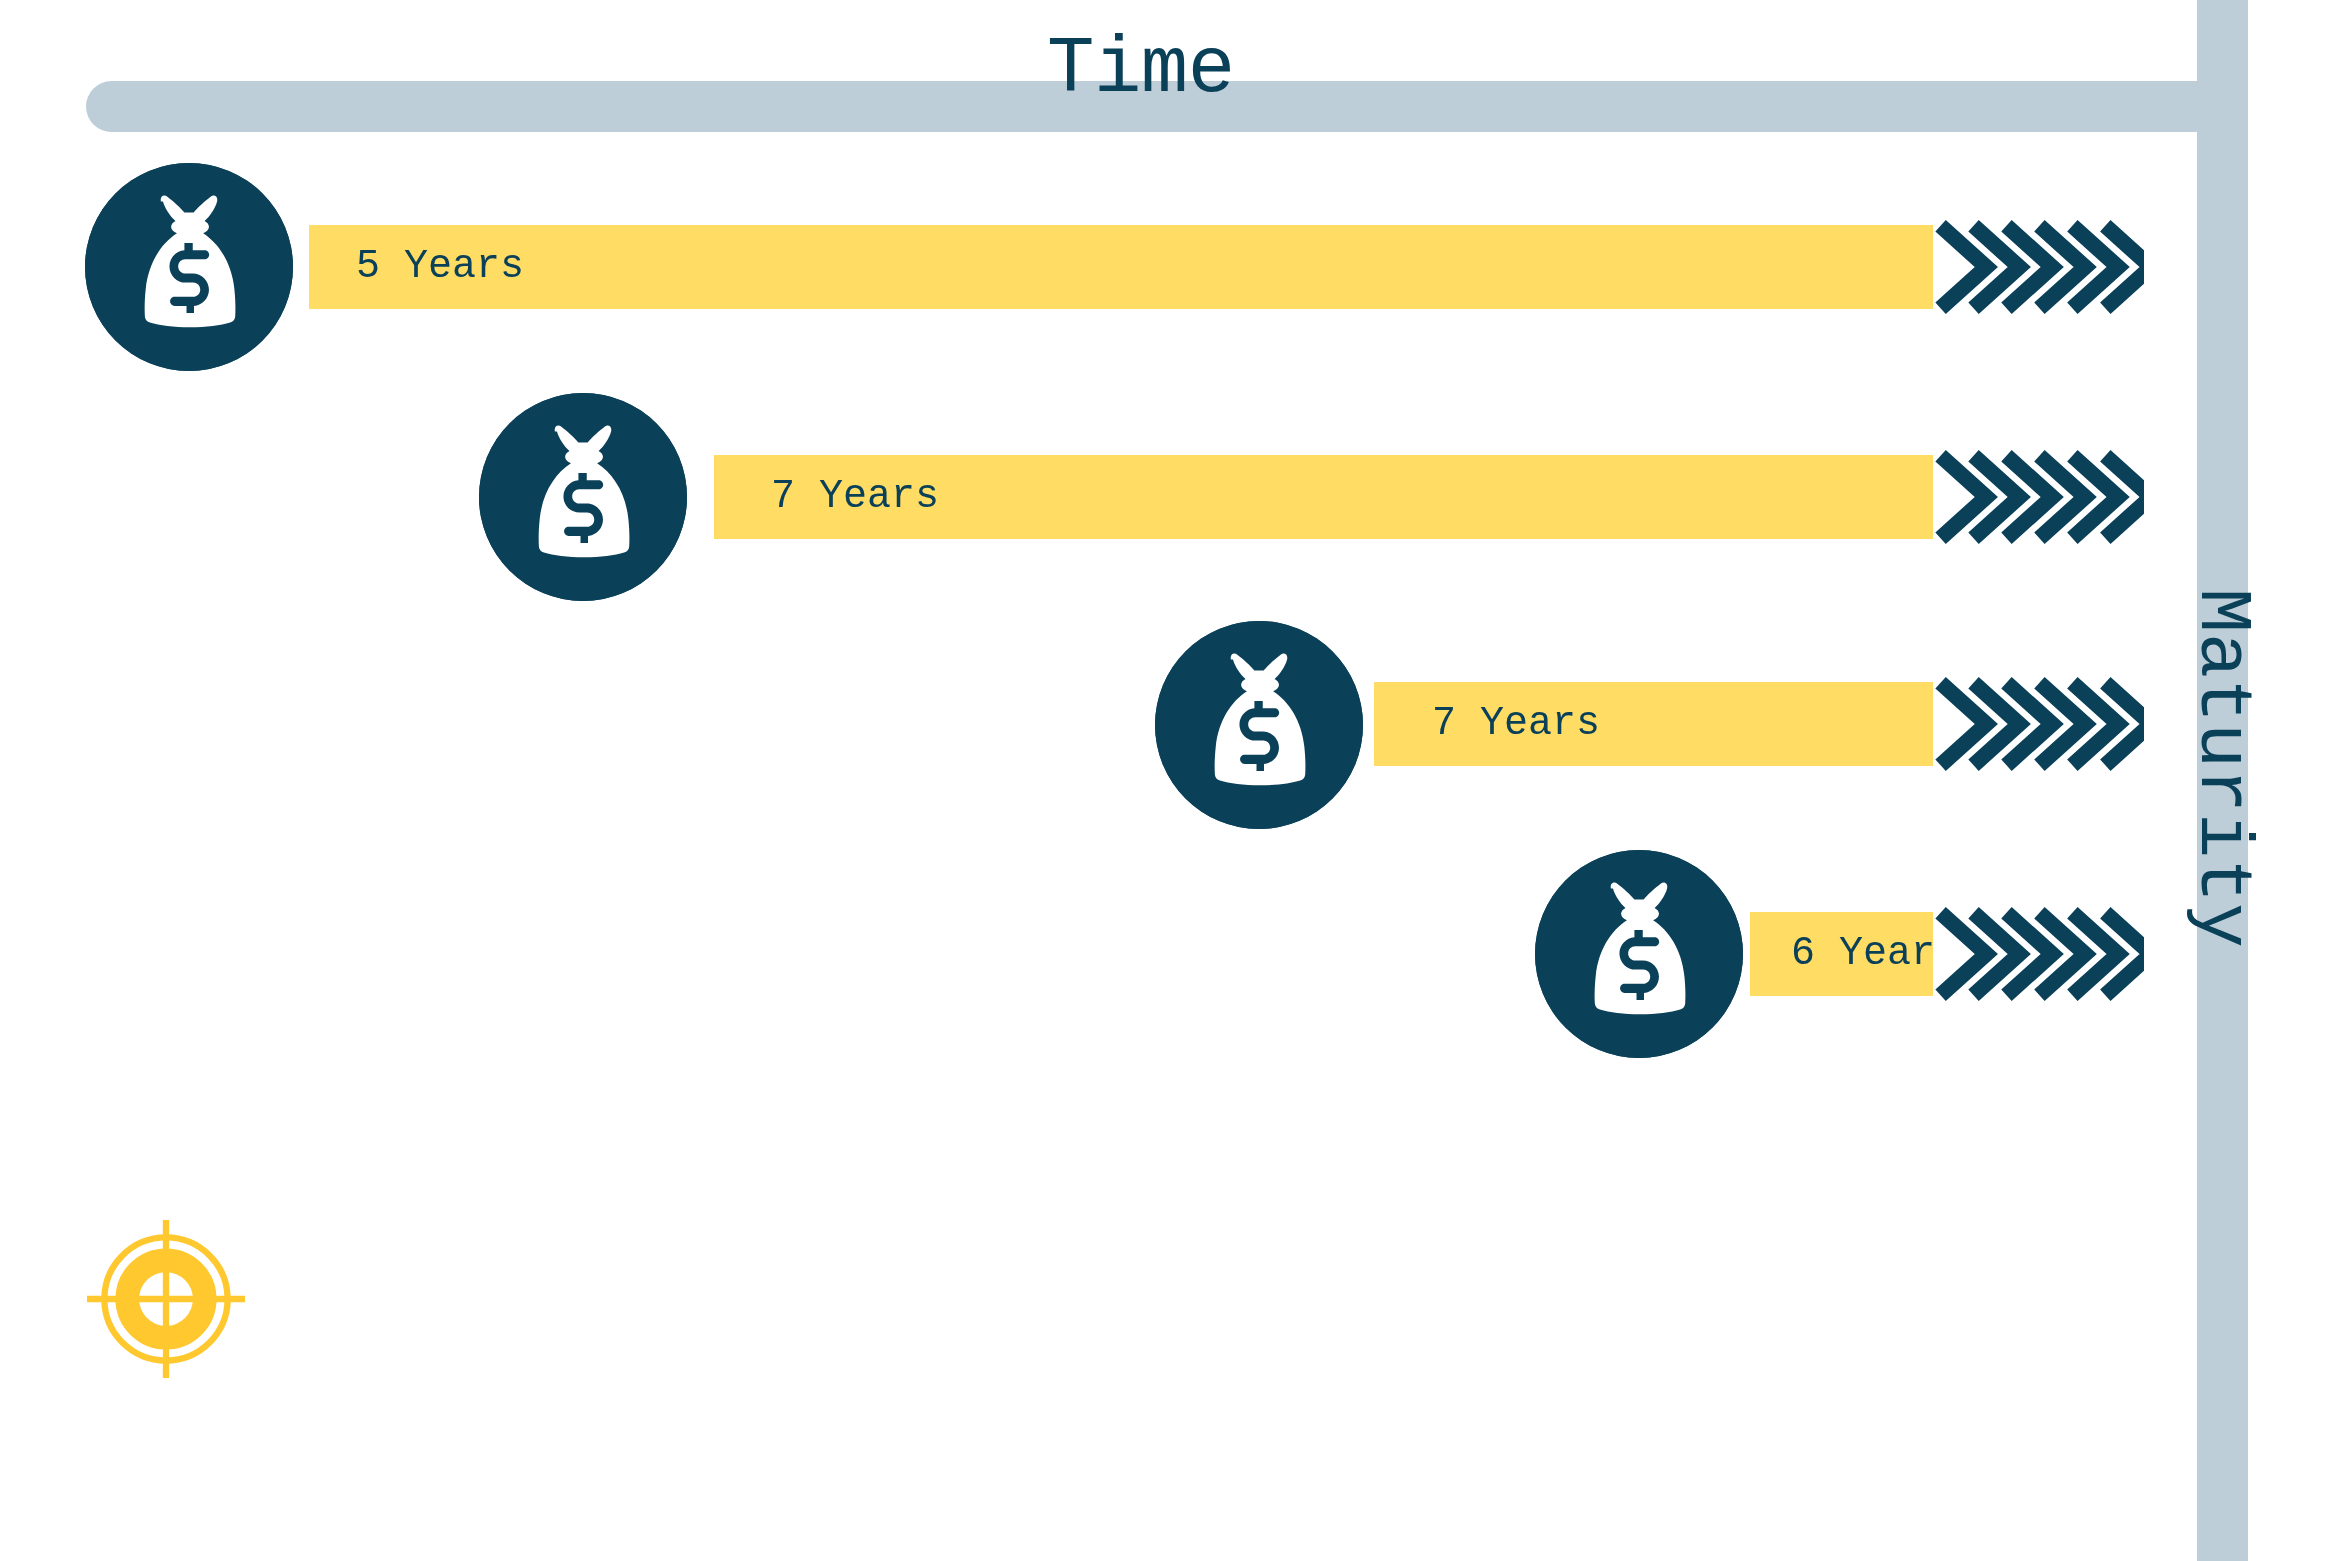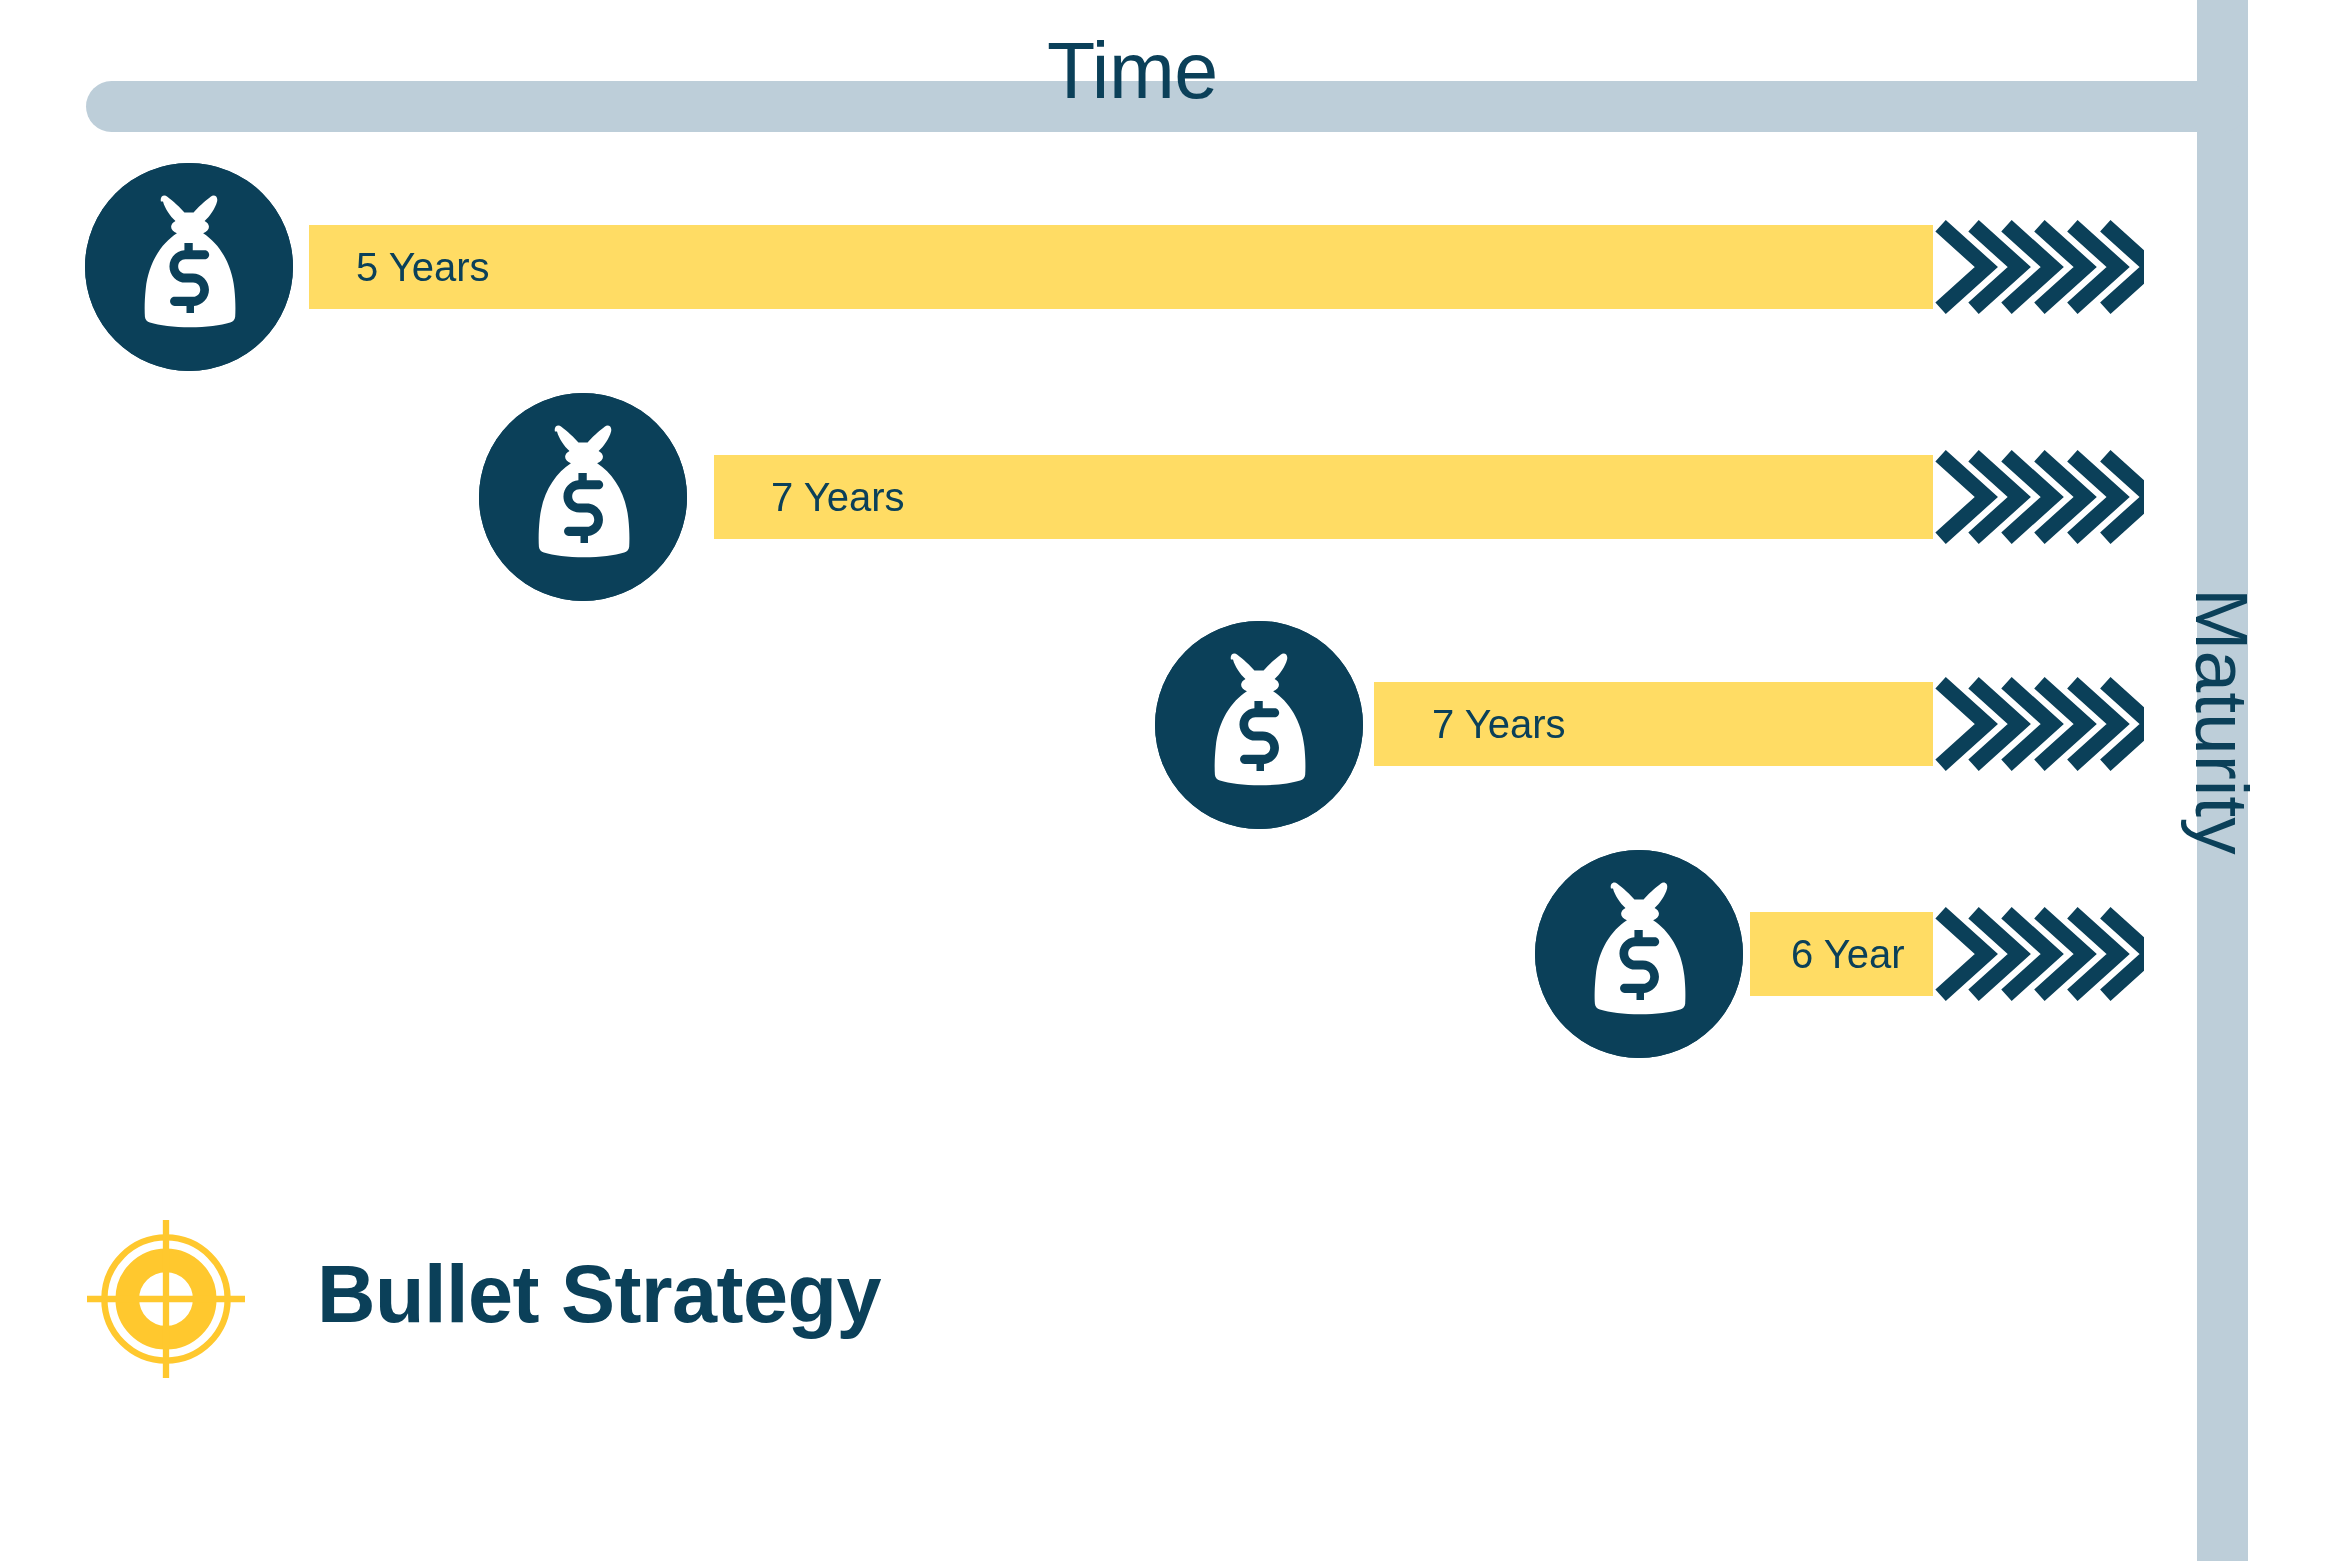--- a/index.html
+++ b/index.html
@@ -10,20 +10,21 @@
   }
   body {
     font-family: "Liberation Sans", sans-serif;
   }
   #canvas {
     position: relative;
     width: 2342px;
     height: 1561px;
     background: #ffffff;
     overflow: hidden;
+    font-family: Liberation Mono, monospace;
   }
 
   
   .axis-horizontal {
     position: absolute;
     left: 86px;
     top: 81px;
     width: 2162px;
     height: 51px;
     background: #bdced9;
@@ -239,17 +240,16 @@
     <svg viewBox="0 0 100 100" aria-hidden="true">
       <g fill="none" stroke="#ffc82e">
         <circle cx="50" cy="50" r="39" stroke-width="4"></circle>
         <circle cx="50" cy="50" r="24.5" stroke-width="15"></circle>
         <line x1="50" y1="0" x2="50" y2="100" stroke-width="4"></line>
         <line x1="0" y1="50" x2="100" y2="50" stroke-width="4"></line>
       </g>
     </svg>
   </div>
 
-  <div class="strategy-title">Bullet Strategy</div>
 
 
 </div>
 
 
 </body></html>

